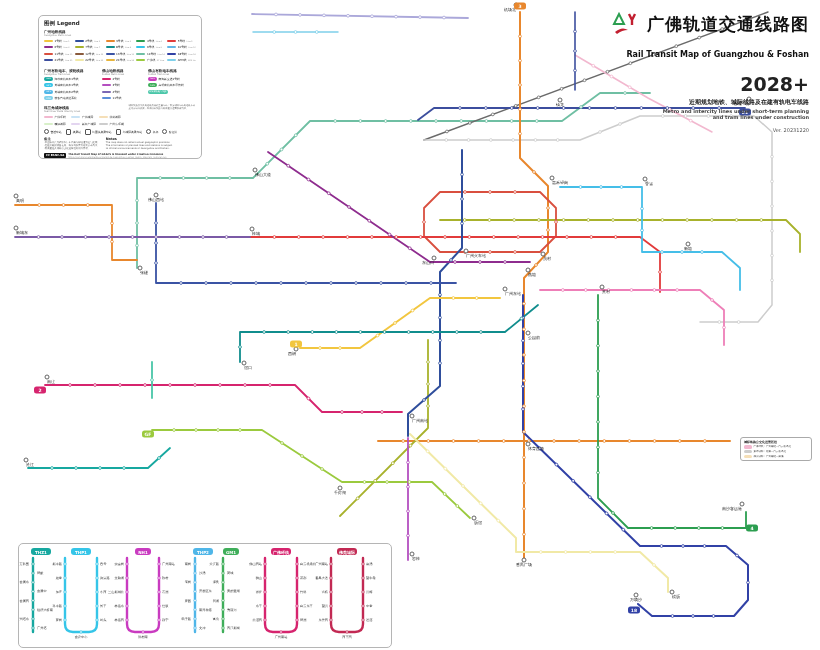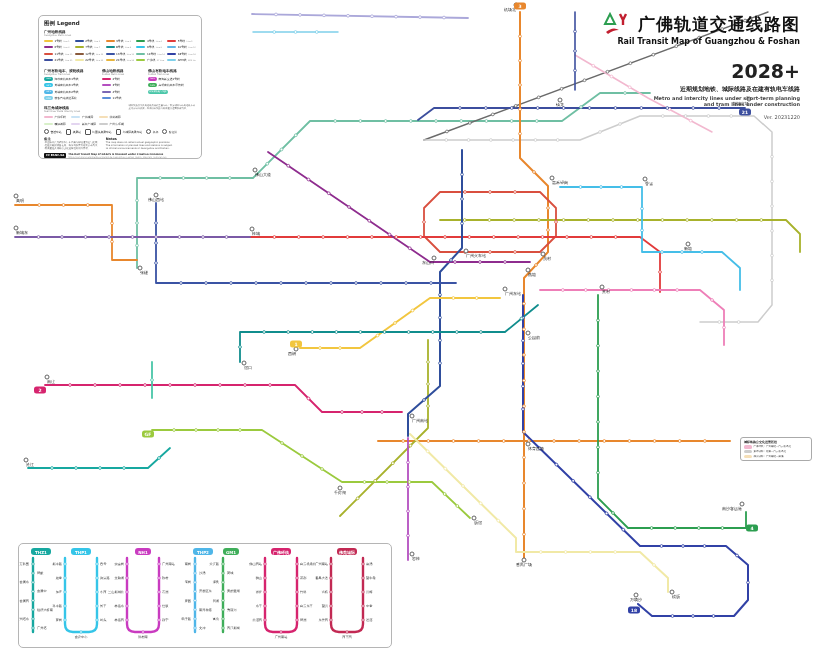--- a/index.html
+++ b/index.html
@@ -1,23 +1,23 @@
 <!DOCTYPE html>
 <html><head>
 <meta charset="utf-8">
 <style>
   html,body{margin:0;padding:0;}
   body{width:820px;height:650px;position:relative;background:#fff;overflow:hidden;
        font-family:"DejaVu Sans","Liberation Sans",sans-serif;color:#222;}
   #map-svg{position:absolute;left:0;top:0;z-index:1;}
   
-  .title-block{position:absolute;top:12px;right:20px;width:250px;text-align:right;z-index:3;}
+  .title-block{position:absolute;top:12px;right:11px;width:250px;text-align:right;z-index:3;}
   .brand-row{display:flex;justify-content:flex-end;align-items:center;gap:5px;}
   .brand-title{font-size:17px;font-weight:bold;letter-spacing:1px;color:#111;}
-  .brand-en{font-size:8px;font-weight:bold;color:#111;margin-top:1px;}
+  .brand-en{font-size:8px;font-weight:bold;color:#111;margin-top:14px;}
   .brand-year{font-size:19px;font-weight:bold;margin-top:14px;}
   .brand-sub-zh{font-size:6px;font-weight:bold;margin-top:3px;}
   .brand-sub-en{font-size:5px;font-weight:bold;color:#444;margin-top:1px;line-height:1.25;}
   .brand-ver{font-size:5px;color:#555;margin-top:6px;}
   
   .legend-box{position:absolute;left:38px;top:15px;width:164px;height:144px;z-index:4;
     background:#fff;border:1px solid #b5b5b5;border-radius:5px;padding:4px 5px;box-sizing:border-box;}
   .legend-title{font-size:5.5px;font-weight:bold;}
   .lg-h{font-size:3.6px;font-weight:bold;margin-top:2.5px;}
   .lg-he{font-size:2.3px;color:#888;}

